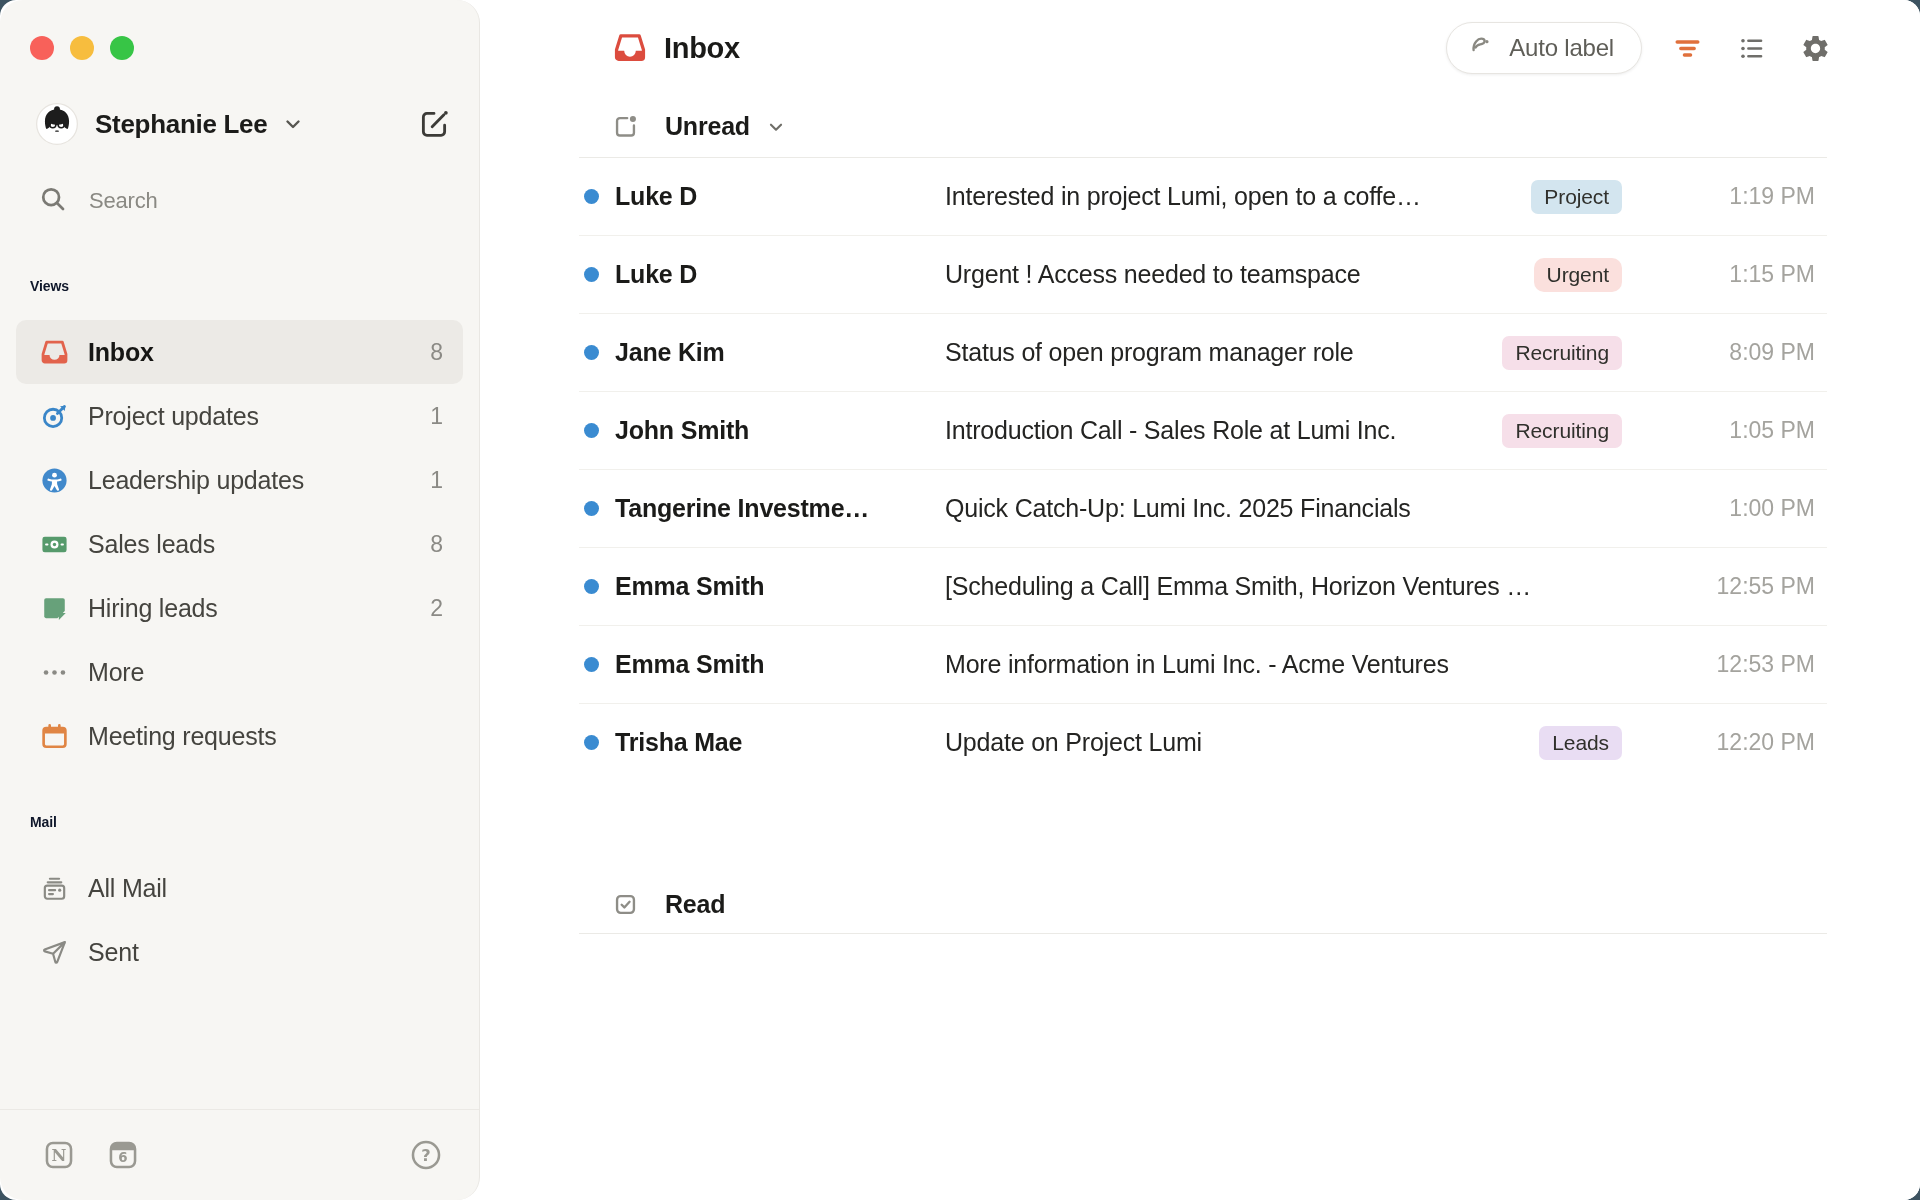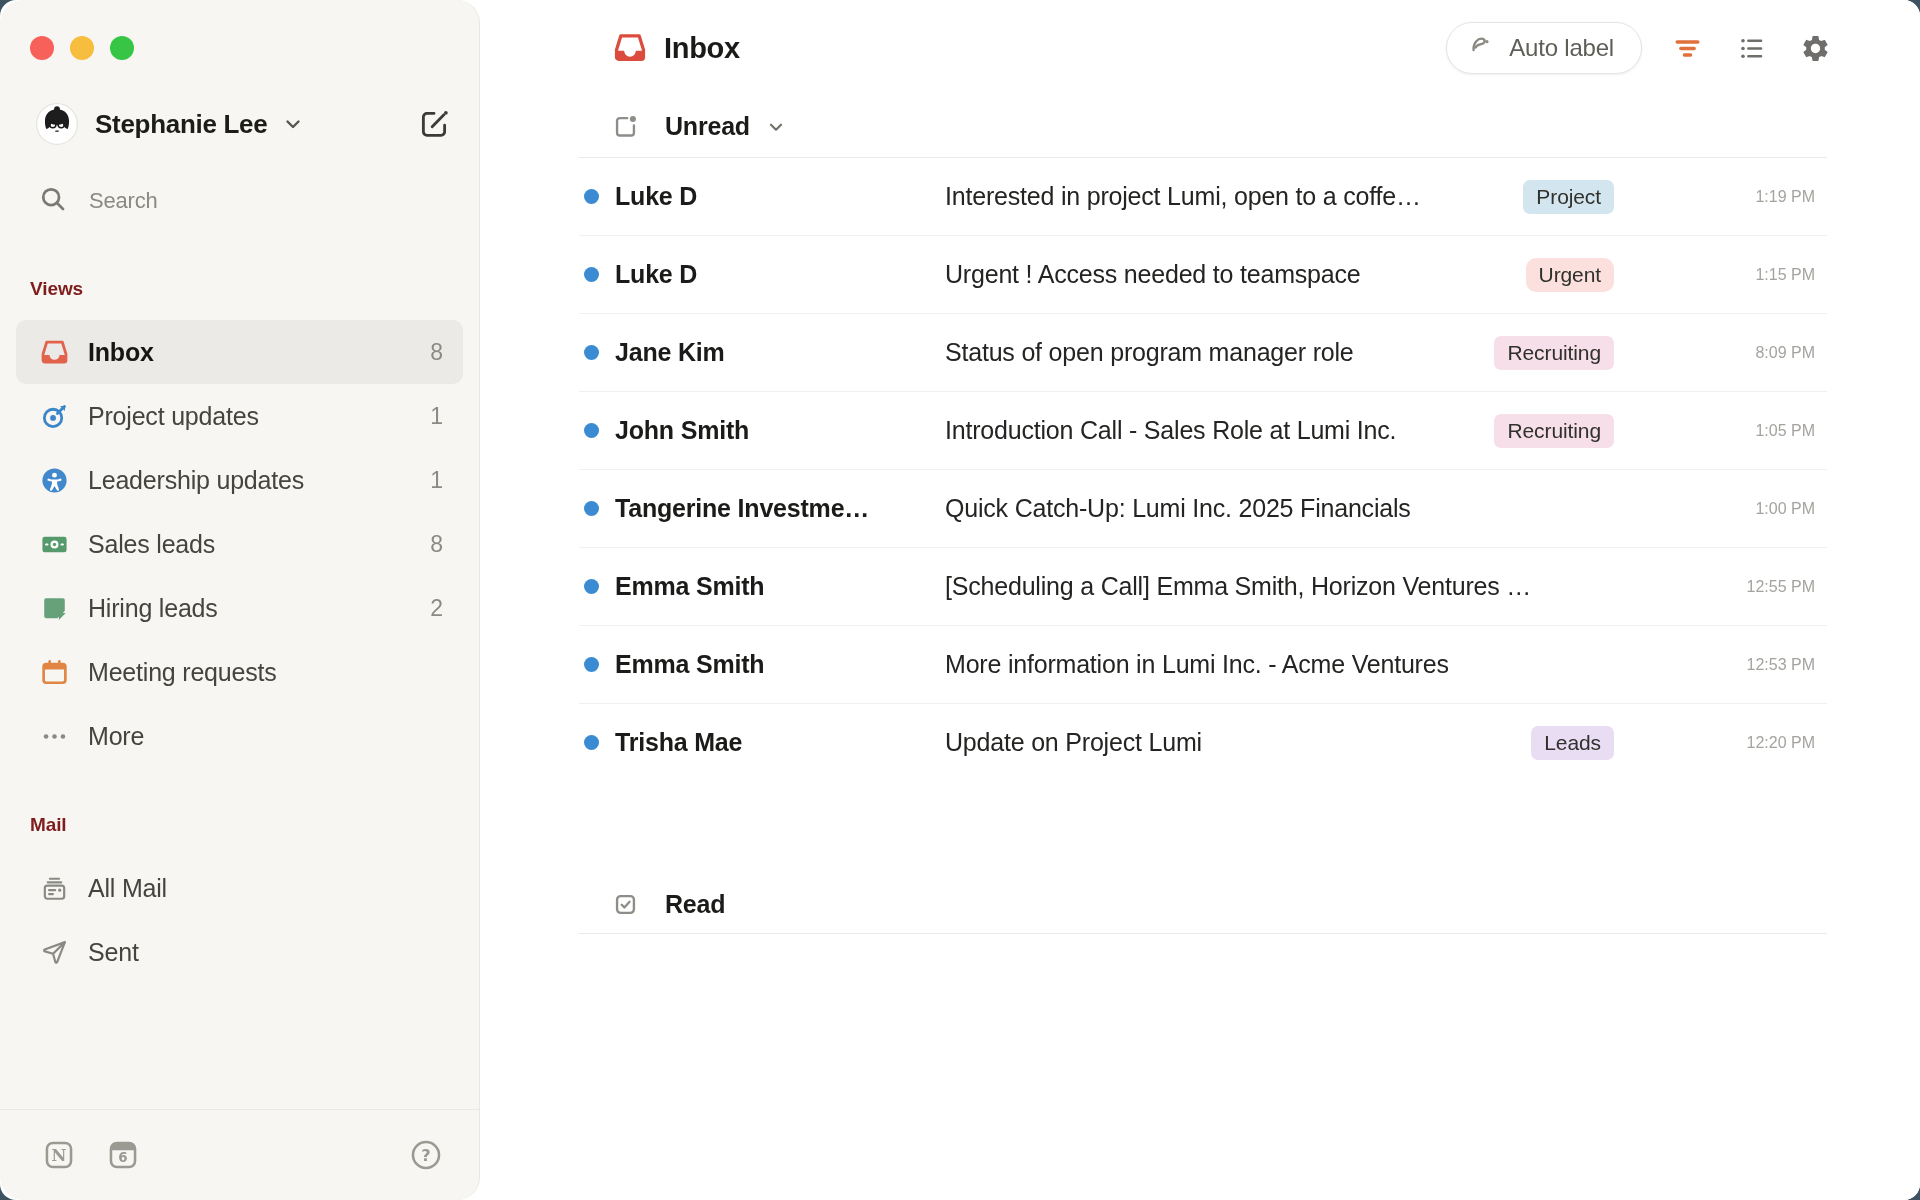--- a/index.html
+++ b/index.html
@@ -35,21 +35,21 @@
   .compose-btn { margin-left:auto; background:none; border:none; padding:0; width:36px; height:36px; }
   .compose-btn svg { width:34px; height:34px; display:block; }
 
   .search-row { position:absolute; top:178px; left:38px; right:26px; height:46px; display:flex; align-items:center; gap:21px; }
   .search-row svg { width:30px; height:30px; }
   .search-row .lbl { font-size:22px; color:#8a8983; letter-spacing:-0.2px; }
 
   .nav-section { position:absolute; left:16px; right:16px; }
   .nav-section-views { top:278px; }
   .nav-section-mail  { top:814px; }
-  .nav-title { font-size:19px; font-weight:700; color:#7f1d1d; padding-left:14px; height:26px; margin-bottom:16px; letter-spacing:-0.1px; }
+  .nav-title { font-size:14px; font-weight:700; color:#0f172a; padding-left:14px; height:26px; margin-bottom:16px; letter-spacing:-0.1px; }
   .side-item { height:64px; border-radius:10px; display:flex; align-items:center; padding:0 20px 0 24px; }
   .side-item.selected { background:#eceae6; }
   .side-item .side-icon { width:29px; height:29px; flex:none; }
   .side-item .side-icon svg { width:29px; height:29px; display:block; }
   .side-item .side-label { margin-left:19px; font-size:25px; color:#45443f; letter-spacing:-0.2px; white-space:nowrap; }
   .side-item.selected .side-label { color:#161614; font-weight:700; }
   .side-item .side-count { margin-left:auto; font-size:23px; color:#8b8a85; }
 
   .side-footer { position:absolute; left:0; right:0; bottom:0; height:90px; border-top:1px solid #ebe9e5;
                  display:flex; align-items:center; padding:0 36px 0 42px; gap:30px; }
@@ -83,21 +83,21 @@
 
   .email-row { height:77px; display:flex; align-items:center; padding-left:5px; }
   .email-row + .email-row { border-top:1px solid #f1f0ec; }
   .unread-dot { width:15px; height:15px; border-radius:50%; background:#3a8bd1; flex:none; margin-right:16px; }
   .sender { width:314px; flex:none; margin-right:16px; font-size:25px; font-weight:700; color:#1b1b19;
             white-space:nowrap; overflow:hidden; letter-spacing:-0.2px; }
   .subject { flex:1; min-width:0; font-size:25px; color:#242422; white-space:nowrap; overflow:hidden;
              margin-right:20px; letter-spacing:-0.2px; }
   .badge { height:34px; border-radius:7px; padding:0 13px; display:flex; align-items:center;
            font-size:21px; color:#30302c; flex:none; letter-spacing:-0.1px; }
-  .time { width:193px; padding-right:12px; flex:none; text-align:right; font-size:16px; color:#a4a39e;margin-left:8px; }
+  .time { width:193px; padding-right:12px; flex:none; text-align:right; font-size:23px; color:#a4a39e; }
 </style>
 </head>
 <body>
 
 <div class="window">
 
   <aside class="sidebar">
     <div class="traffic">
       <span class="tl red"></span>
       <span class="tl yellow"></span>
@@ -199,37 +199,37 @@
                 <path d="M5 3.5h14a1.5 1.5 0 0 1 1.5 1.5v9.1L14.4 20H5A1.5 1.5 0 0 1 3.5 18.5V5A1.5 1.5 0 0 1 5 3.5z" fill="#67a17a"></path>
                 <path d="M15.6 21.5v-4a1.7 1.7 0 0 1 1.7-1.7h4z" fill="#67a17a"></path>
               </svg>
             </span>
     <span class="side-label">Hiring leads</span>
     <span class="side-count">2</span>
   </div>
           <div class="side-item">
     <span class="side-icon">
               <svg viewBox="0 0 24 24">
+                <circle cx="5" cy="12" r="1.9" fill="#8a8a84"></circle>
+                <circle cx="12" cy="12" r="1.9" fill="#8a8a84"></circle>
+                <circle cx="19" cy="12" r="1.9" fill="#8a8a84"></circle>
+              </svg>
+            </span>
+    <span class="side-label">More</span>
+
+  </div>
+          <div class="side-item">
+    <span class="side-icon">
+              <svg viewBox="0 0 24 24">
                 <rect x="3" y="5" width="18" height="15.5" rx="2.2" fill="none" stroke="#e08544" stroke-width="2.2"></rect>
                 <path d="M3.8 7.2a2.2 2.2 0 0 1 2.2-2.2h12a2.2 2.2 0 0 1 2.2 2.2v2.4H3.8z" fill="#e08544"></path>
                 <path d="M8 2.8v3M16 2.8v3" stroke="#e08544" stroke-width="2.2" stroke-linecap="round"></path>
               </svg>
             </span>
     <span class="side-label">Meeting requests</span>
-
-  </div>
-          <div class="side-item">
-    <span class="side-icon">
-              <svg viewBox="0 0 24 24">
-                <circle cx="5" cy="12" r="1.9" fill="#8a8a84"></circle>
-                <circle cx="12" cy="12" r="1.9" fill="#8a8a84"></circle>
-                <circle cx="19" cy="12" r="1.9" fill="#8a8a84"></circle>
-              </svg>
-            </span>
-    <span class="side-label">More</span>
 
   </div>
         </div>
         <div class="nav-section nav-section-mail">
           <div class="nav-title">Mail</div>
           <div class="side-item">
     <span class="side-icon">
               <svg viewBox="0 0 24 24">
                 <path d="M8.2 3.9h7.6" stroke="#8a8a84" stroke-width="1.8" stroke-linecap="round"></path>
                 <path d="M6.4 6.9h11.2" stroke="#8a8a84" stroke-width="1.8" stroke-linecap="round"></path>

